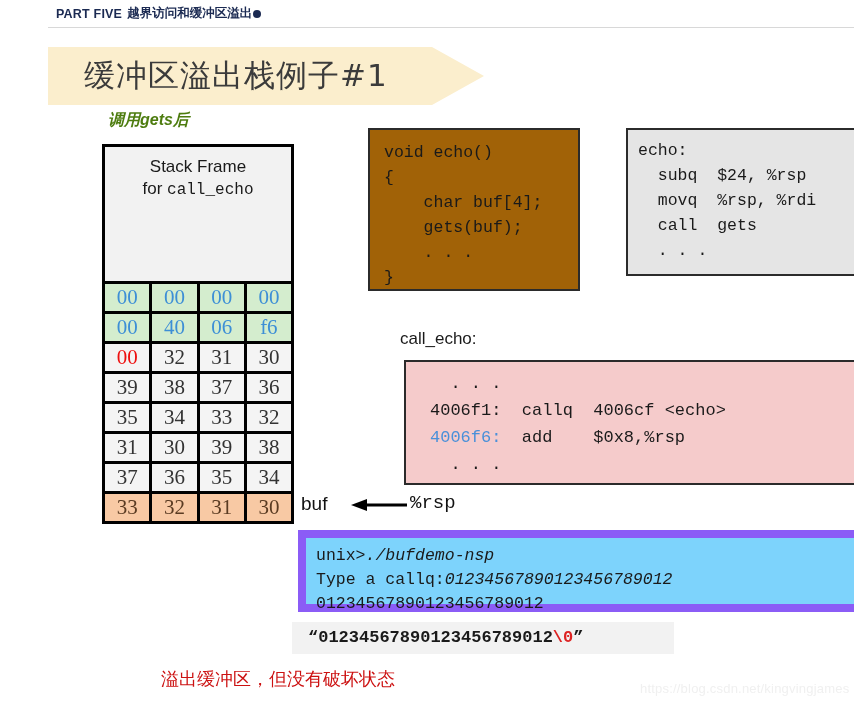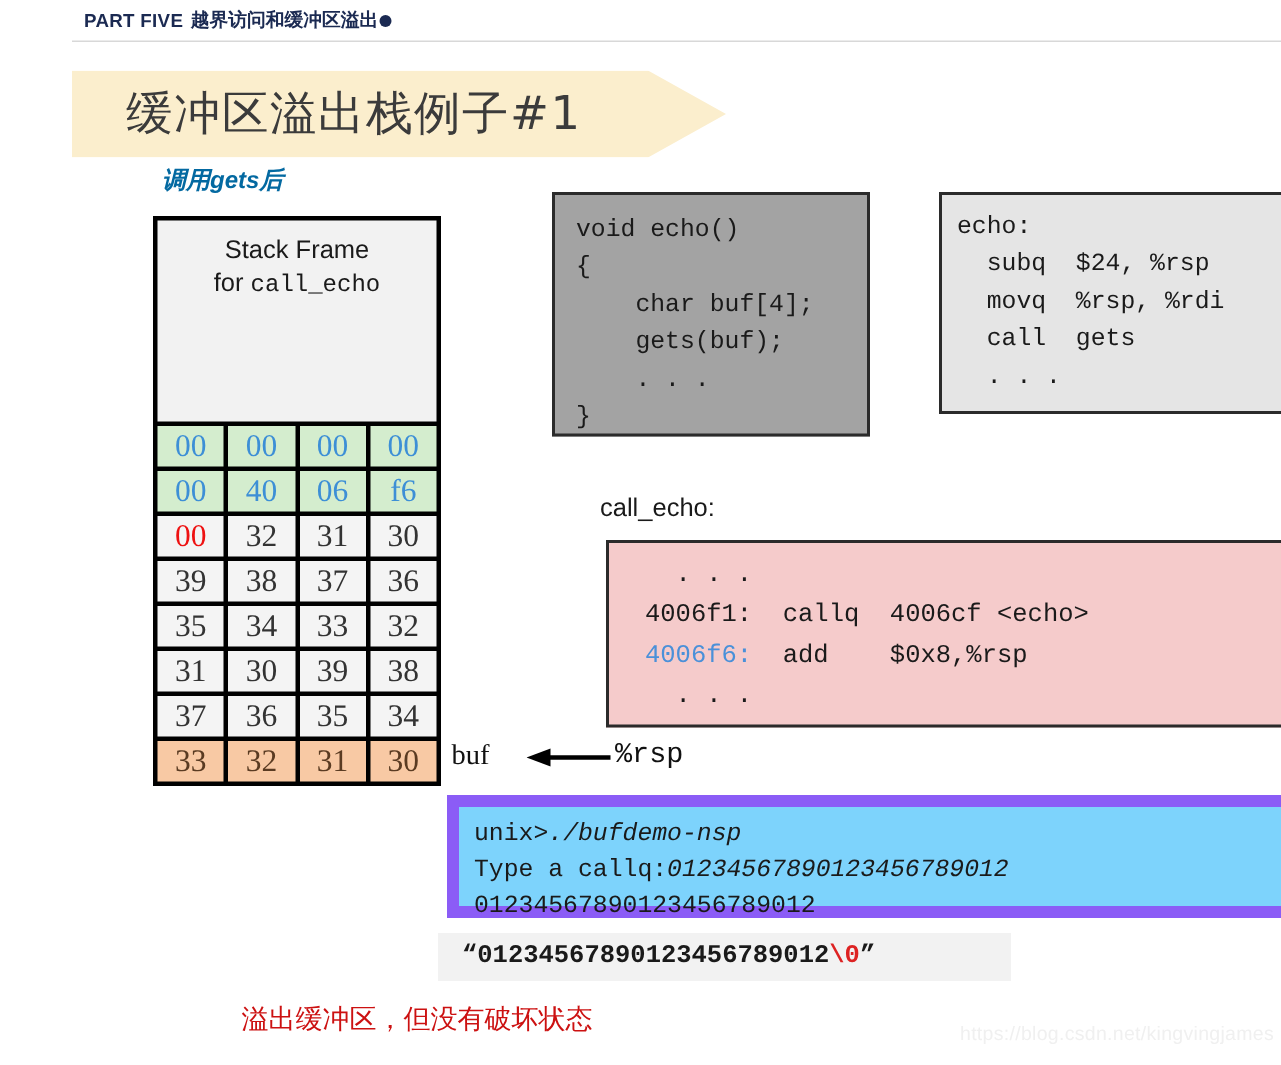--- a/index.html
+++ b/index.html
@@ -70,21 +70,21 @@
     white-space: nowrap;
   }
 
   
   .note-top {
     position: absolute;
     left: 60px; top: 110px;
     font-size: 16px;
     font-style: italic;
     font-weight: bold;
-    color: #0369a1;
+    color: #4d7c0f;
     white-space: nowrap;
   }
 
   
   .stack {
     position: absolute;
     left: 54px; top: 144px;
     width: 192px;
     border: 3px solid #000000;
     background: #000000;
@@ -132,21 +132,21 @@
   .stack-cell:last-child { margin-right: 0; }
   .row-green .stack-cell { background: #d4edce; color: #3d8fd6; }
   .row-white .stack-cell { background: #f4f4f4; color: #333333; }
   .row-orange .stack-cell { background: #f8c9a4; color: #5a3b22; }
   .stack-cell.red { color: #ee1111; }
 
   
   .buf-label {
     position: absolute;
     left: 253px; top: 493px;
-    font-family: Liberation Serif, serif;
+    font-family: Liberation Sans, sans-serif;
     font-size: 19px;
     color: #111111;
   }
   .rsp-arrow {
     position: absolute;
     left: 303px; top: 497px;
     width: 58px; height: 16px;
   }
   .rsp-label {
     position: absolute;
@@ -154,21 +154,21 @@
     font-family: "Liberation Mono", "DejaVu Sans Mono", monospace;
     font-size: 19px;
     color: #111111;
   }
 
   
   .c-box {
     position: absolute;
     left: 320px; top: 128px;
     width: 212px; height: 163px;
-    background: #a3a3a3;
+    background: #a16207;
     border: 2px solid #2b2b2b;
     padding: 10px 0 0 14px;
   }
   .code-line {
     font-family: "Liberation Mono", "DejaVu Sans Mono", monospace;
     font-size: 16.5px;
     color: #1a1a1a;
     line-height: 25px;
     white-space: pre;
   }

